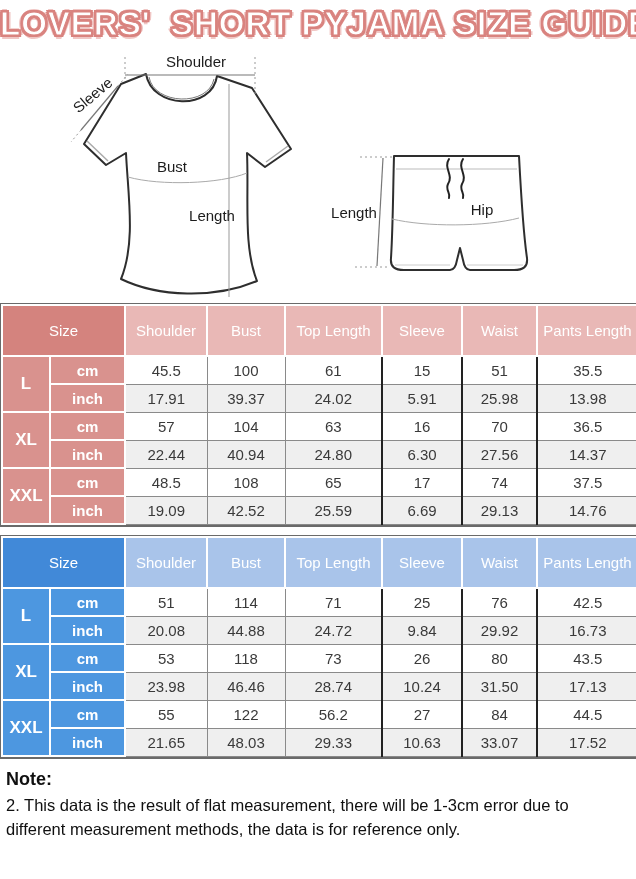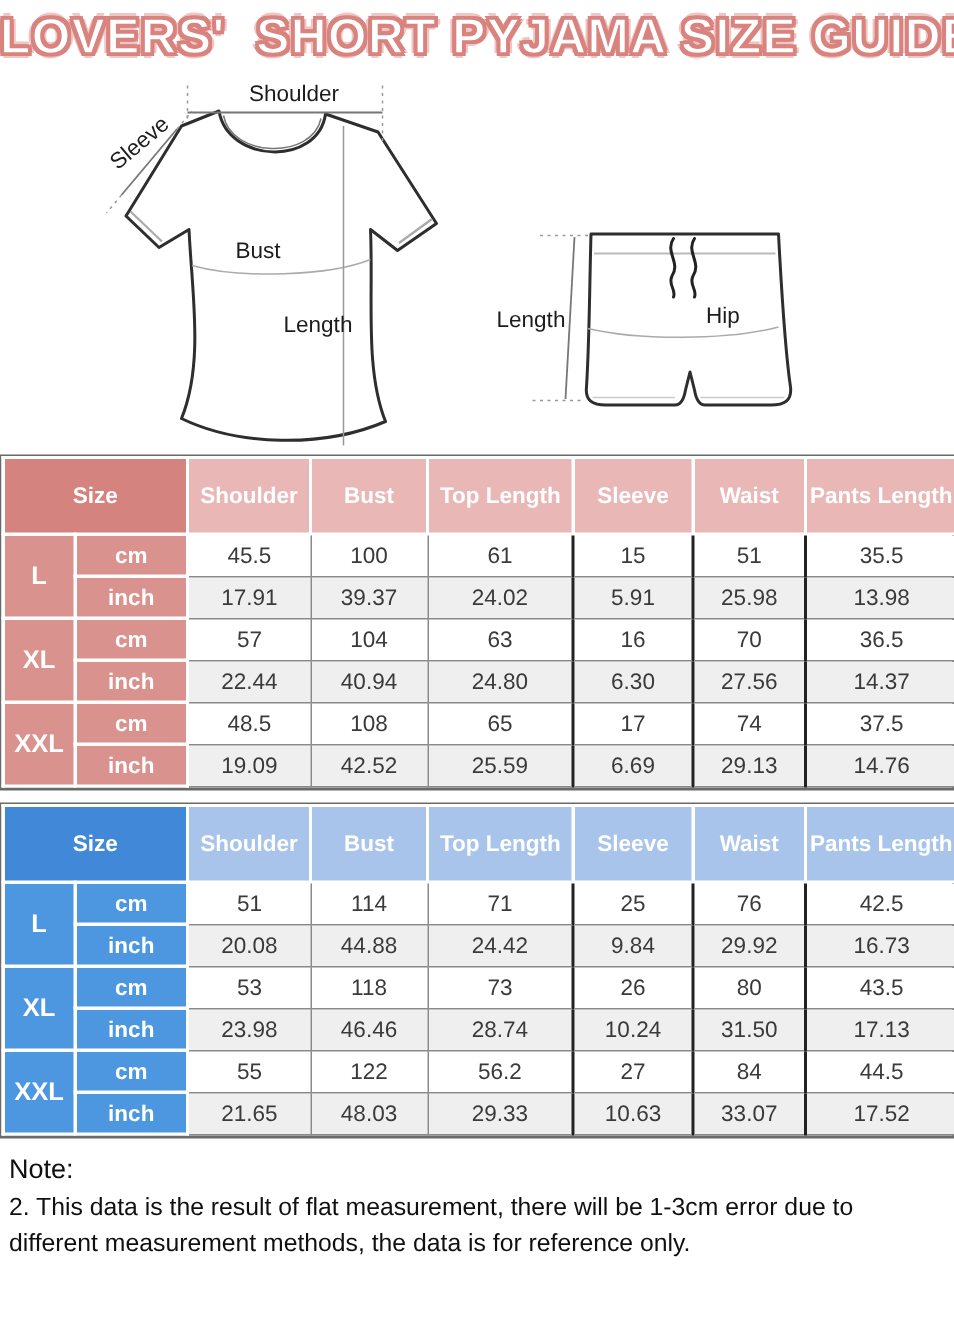--- a/index.html
+++ b/index.html
@@ -30,37 +30,37 @@
   .diagram svg{display:block}
   .diagram text{font-family:"Liberation Sans",sans-serif;font-size:15px;fill:#1c1c1c}
 
   
   .table-wrap{border:1px solid #6a6a6a;border-bottom-width:2px}
   .table-wrap + .table-wrap{margin-top:8px}
   table.size-table{width:100%;border-collapse:collapse;table-layout:fixed}
   table.size-table th,table.size-table td{
     text-align:center;vertical-align:middle;font-size:15px;overflow:hidden;
   }
-  table.size-table thead th{height:51px;color:#fff;font-weight:bold;border:2px solid #fff}
+  table.size-table thead th{height:51px;color:#fff;font-weight:normal;border:2px solid #fff}
   table.size-table tbody th{color:#fff;font-weight:bold;border:2px solid #fff}
   table.size-table tbody tr{height:28px}
   table.size-table th.sz{font-size:17px}
   table.size-table td{background:#fff;color:var(--ink);border:1px solid var(--line)}
   table.size-table tr.r-inch td{background:var(--row_alt)}
   table.size-table td.c3,table.size-table td.c4,table.size-table td.c5{border-left:2px solid var(--heavy)}
   table.pink thead th.h-size{background:var(--pink_dark)}
   table.pink thead th.h-col{background:var(--pink_light)}
   table.pink tbody th{background:var(--pink_mid)}
   table.blue thead th.h-size{background:var(--blue_dark)}
   table.blue thead th.h-col{background:var(--blue_light)}
   table.blue tbody th{background:var(--blue_mid)}
 
   
   .note{padding:10px 10px 0 6px;color:#101010}
-  .note .note-heading{font-size:18px;font-weight:normal;margin-bottom:4px}
+  .note .note-heading{font-size:18px;font-weight:bold;margin-bottom:4px}
   .note p{font-size:16.5px;line-height:1.45;margin-bottom:16px}
 </style>
 </head>
 <body>
 
 <div class="page">
 
   <h1 class="title">LOVERS'  SHORT PYJAMA SIZE GUIDE</h1>
 
   <div class="diagram">
@@ -228,21 +228,21 @@
             <td class="c1">114</td>
             <td class="c2">71</td>
             <td class="c3">25</td>
             <td class="c4">76</td>
             <td class="c5">42.5</td>
           </tr>
           <tr class="r-inch">
             <th class="unit">inch</th>
             <td class="c0">20.08</td>
             <td class="c1">44.88</td>
-            <td class="c2">24.42</td>
+            <td class="c2">24.72</td>
             <td class="c3">9.84</td>
             <td class="c4">29.92</td>
             <td class="c5">16.73</td>
           </tr>
           <tr class="r-cm">
             <th class="sz" rowspan="2">XL</th>
             <th class="unit">cm</th>
             <td class="c0">53</td>
             <td class="c1">118</td>
             <td class="c2">73</td>

